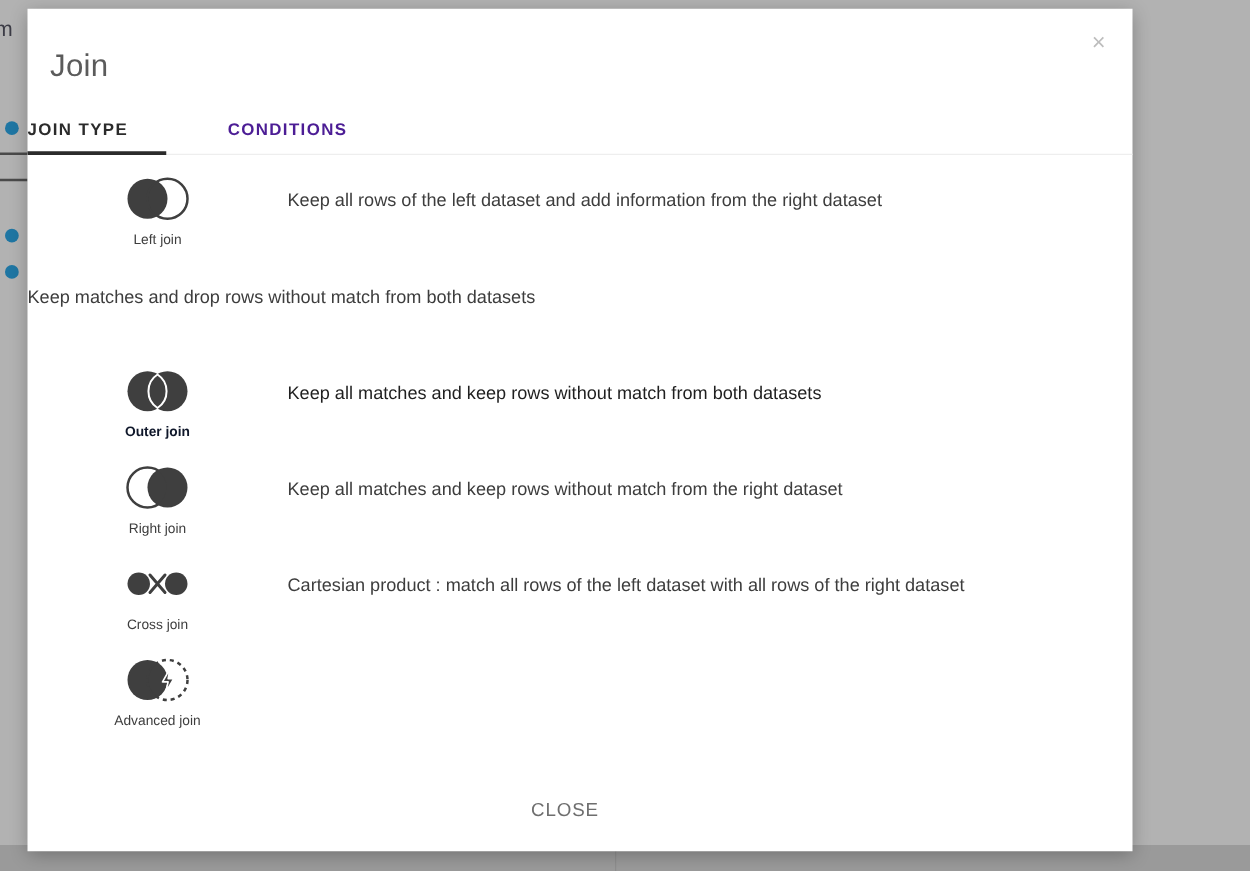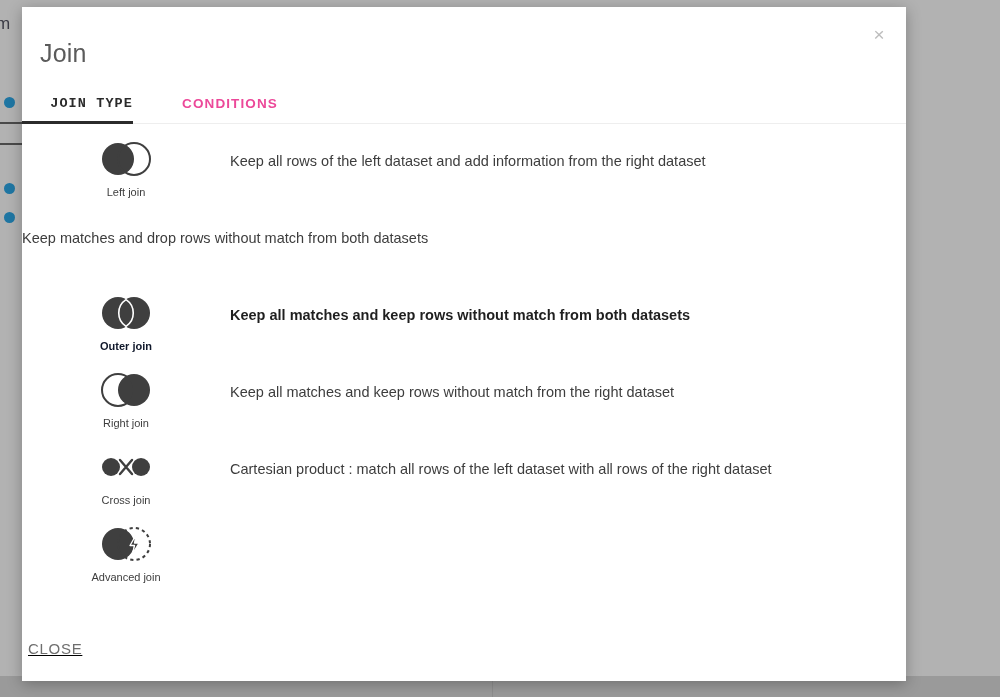--- a/index.html
+++ b/index.html
@@ -118,30 +118,30 @@
     display: flex;
     align-items: flex-end;
     padding-left: 0;
     border-bottom: 1px solid #eeeeee;
   }
   .tab {
     padding: 6px 0 10px 0;
     font-size: 13.5px;
     font-weight: 700;
     letter-spacing: 1.1px;
-    color: #ec4899;
+    color: #4c1d95;
     cursor: pointer;
     border-bottom: 3px solid transparent;
     margin-bottom: -1px;
   }
   .tab.active {
     color: #2b2b2b;
     border-bottom-color: #2b2b2b;
   }
-  .tab-join-type { width: 111px; text-align: right; font-family: Liberation Mono, monospace; }
+  .tab-join-type { width: 111px; text-align: left; }
   .tab-conditions { width: 130px; text-align: center; margin-left: 32px; }
 
   
   .modal-body {
     flex: 1 1 auto;
     overflow: hidden;
     padding-top: 14px;
   }
   .join-row {
     display: flex;
@@ -170,31 +170,30 @@
   }
   .join-row.selected .join-label { font-weight: 700; color: #0f172a; }
 
   .join-desc {
     flex: 1 1 auto;
     font-size: 14.5px;
     color: #3d3d3d;
     padding-top: 14px;
     line-height: 1.25;
   }
-  .join-row.selected .join-desc { font-weight: 700; color: #1f1f1f; }
+  .join-row.selected .join-desc { font-weight: 400; color: #1f1f1f; }
 
   
   .modal-footer {
     flex: 0 0 auto;
     height: 66px;
     display: flex;
     align-items: center;
-    justify-content: flex-start;
+    justify-content: center;
     padding-right: 24px;
-    text-decoration: underline;
   }
   .close-button {
     background: none;
     border: none;
     font-family: inherit;
     font-size: 15px;
     letter-spacing: .7px;
     color: #6e6e6e;
     cursor: pointer;
     padding: 8px 6px;

